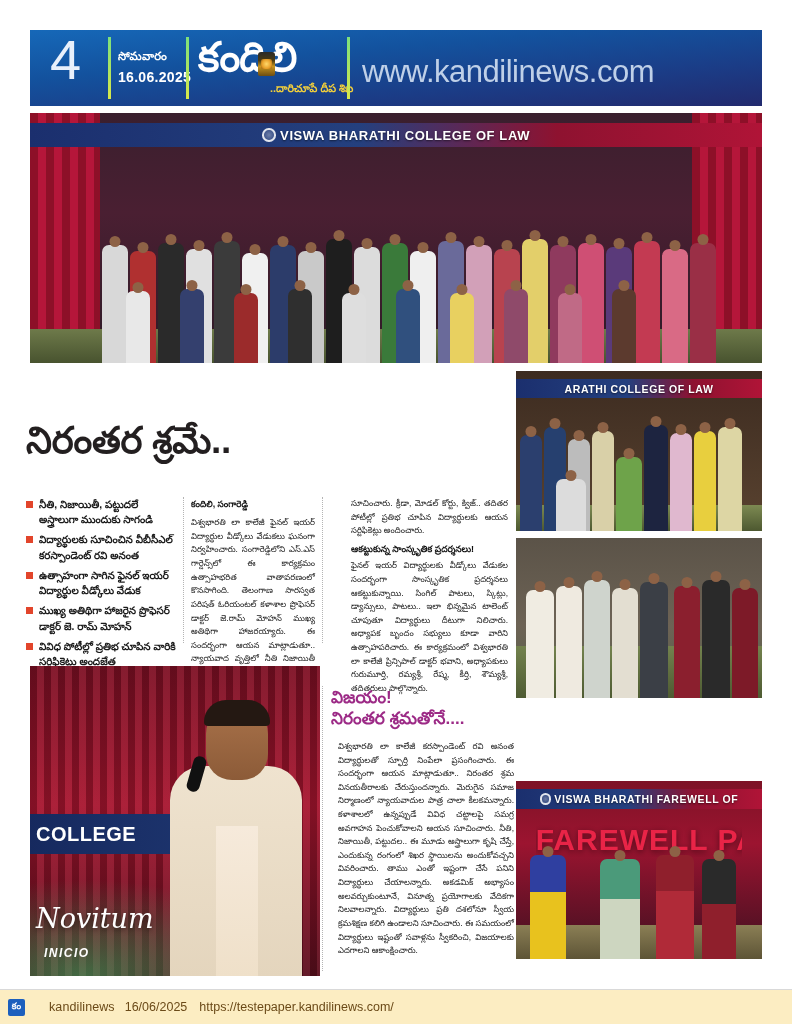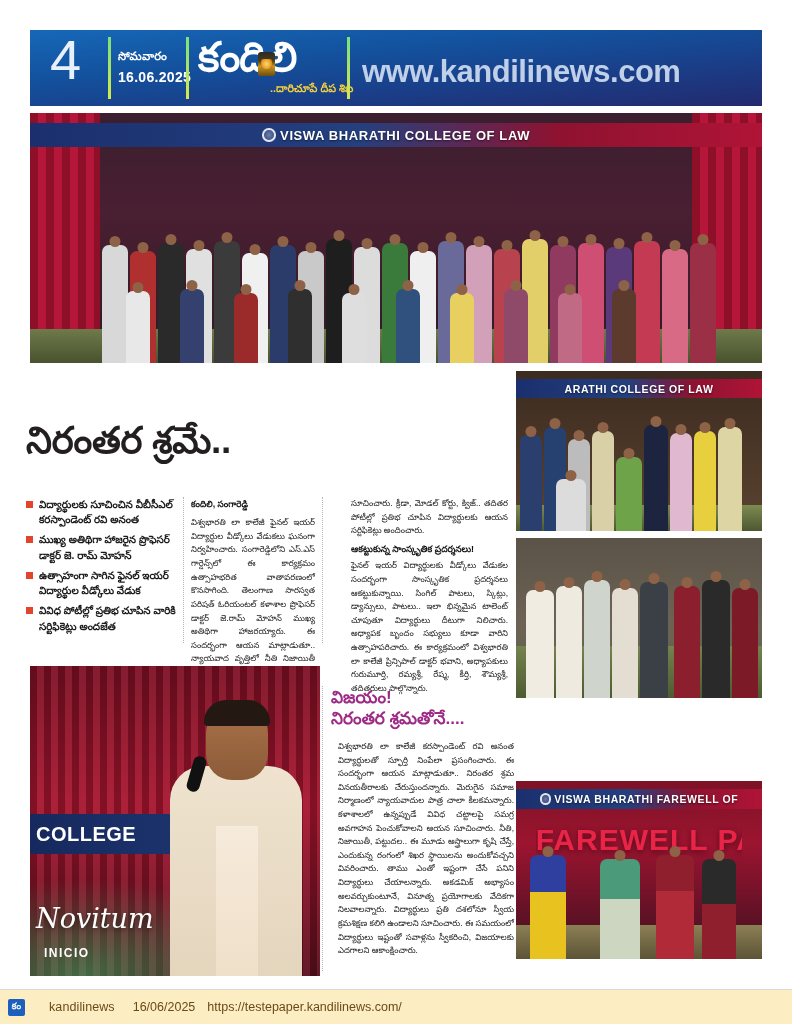--- a/index.html
+++ b/index.html
@@ -63,21 +63,21 @@
     background: radial-gradient(circle,#ffd96a 0%,#e8a02a 60%,#8a5a10 100%);
     border-radius:2px;
   }
   .mh-tag {
     position: absolute; left: 240px; top: 52px;
     font-size: 11px; font-weight: 700; color: #f2cf3b;
     white-space: nowrap;
   }
   .mh-url {
     position: absolute; left: 332px; top: 24px;
-    font-size: 31px; font-weight: 700; color: #bfd0e8;
+    font-size: 31px; font-weight: 400; color: #bfd0e8;
     letter-spacing: -.5px; white-space: nowrap;
   }
 
   
   .photo { position: absolute; overflow: hidden; background: #2a2433; }
   .photo .stage-bg { position:absolute; inset:0; }
   .banner {
     position: absolute; left: 0; right: 0;
     background: linear-gradient(90deg,#1b2f6e 0%, #24407f 45%, #8e1230 72%, #b01437 100%);
     display: flex; align-items: center; justify-content: center;
@@ -149,21 +149,21 @@
     display:flex; align-items:center; padding-left:10px;
     color:#fff; font-weight:700; font-size:20px; letter-spacing:.5px;
   }
   #photo-speaker .script {
     position:absolute; left:6px; top:237px;
     font-family:"DejaVu Serif", serif; font-style:italic;
     font-size:27px; color:#fff; text-shadow:0 2px 5px rgba(0,0,0,.5);
   }
   #photo-speaker .inicio {
     position:absolute; left:14px; bottom:16px;
-    font-size:12px; font-weight:700; color:#fff; letter-spacing:1.5px;
+    font-size:12px; font-weight:700; color:#fff; letter-spacing:1.5px;font-style:italic;
   }
   #photo-speaker .greenglow {
     position:absolute; left:0; bottom:0; width:100%; height:110px;
     background: radial-gradient(ellipse at 18% 100%, rgba(60,220,120,.45), rgba(0,0,0,0) 62%);
   }
   #photo-speaker .man-body {
     position:absolute; left:140px; bottom:0; width:132px; height:210px;
     background: linear-gradient(180deg,#efe3cf 0%, #e4d5bd 100%);
     border-radius: 34px 34px 0 0;
   }
@@ -252,21 +252,21 @@
     width: 17px; height: 17px; margin-left: 8px; flex: none;
     background: #1c5fbd; border-radius: 2px;
     color: #fff; font-size: 9px; font-weight: 700;
     display: flex; align-items: center; justify-content: center;
     font-family: "Liberation Sans", sans-serif;
   }
   .footer .f-txt {
     margin-left: 24px; font-size: 12.5px; color: #6b4a18;
     letter-spacing: .1px;
   }
-  .footer .f-date { margin-left: 18px; font-size: 12.5px; color: #6b4a18; }
+  .footer .f-date { margin-left: 10px; font-size: 12.5px; color: #6b4a18; }
   .footer .f-url { margin-left: 12px; font-size: 12.5px; color: #6b4a18; }
   .footer-line {
     position:absolute; left:0; bottom:34px; width:792px; height:1px;
     background:#d9d9d9;
   }
 </style>
 </head>
 <body>
 
 <div id="page">
@@ -327,23 +327,24 @@
       <div class="p" style="left:528px;width:24px;height:70px;background:#c06a86"></div>
       <div class="p" style="left:582px;width:24px;height:74px;background:#5c3a2e"></div>
     </div>
   </div>
 
   <div class="headline">
     <div class="l1">నిరంతర శ్రమే..</div>
   </div>
 
   <ul class="bullets">
+    <li>నీతి, నిజాయితీ, పట్టుదలే అస్త్రాలుగా ముందుకు సాగండి</li>
     <li>విద్యార్థులకు సూచించిన వీబీసీఎల్ కరస్పాండెంట్ రవి అనంత</li>
+    <li>ఉత్సాహంగా సాగిన ఫైనల్ ఇయర్ విద్యార్థుల వీడ్కోలు వేడుక</li>
     <li>ముఖ్య అతిథిగా హాజరైన ప్రొఫెసర్ డాక్టర్ జె. రామ్ మోహన్</li>
-    <li>ఉత్సాహంగా సాగిన ఫైనల్ ఇయర్ విద్యార్థుల వీడ్కోలు వేడుక</li>
     <li>వివిధ పోటీల్లో ప్రతిభ చూపిన వారికి సర్టిఫికెట్లు అందజేత</li>
   </ul>
 
   <div class="vrule" id="vrule-1"></div>
   <div class="vrule" id="vrule-2"></div>
   <div class="vrule" id="vrule-3"></div>
 
   <div class="body-col" id="col-a">
     <div class="dateline">కందిలి, సంగారెడ్డి</div>
     <p>విశ్వభారతి లా కాలేజీ ఫైనల్ ఇయర్ విద్యార్థుల వీడ్కోలు వేడుకలు ఘనంగా నిర్వహించారు. సంగారెడ్డిలోని ఎస్.ఎస్ గార్డెన్స్‌లో ఈ కార్యక్రమం ఉత్సాహభరిత వాతావరణంలో కొనసాగింది. తెలంగాణ సారస్వత పరిషత్ ఓరియంటల్ కళాశాల ప్రొఫెసర్ డాక్టర్ జె.రామ్ మోహన్ ముఖ్య అతిథిగా హాజరయ్యారు. ఈ సందర్భంగా ఆయన మాట్లాడుతూ.. న్యాయవాద వృత్తిలో నీతి నిజాయితీ చాలా ముఖ్యమన్నారు. ప్రతిభ సమర్థతలో అడుగుముందు ఉండాలన్నారు. కేవలం పట్టాలతో ఆగిపోకుండా నిరంతర అధ్యయనం చేస్తూనే ప్రతిభ చాటాలన్నారు. న్యాయవాద వృత్తిలో నైతిక విలువలను పాటిస్తూ ముందుకు సాగాలని</p>

